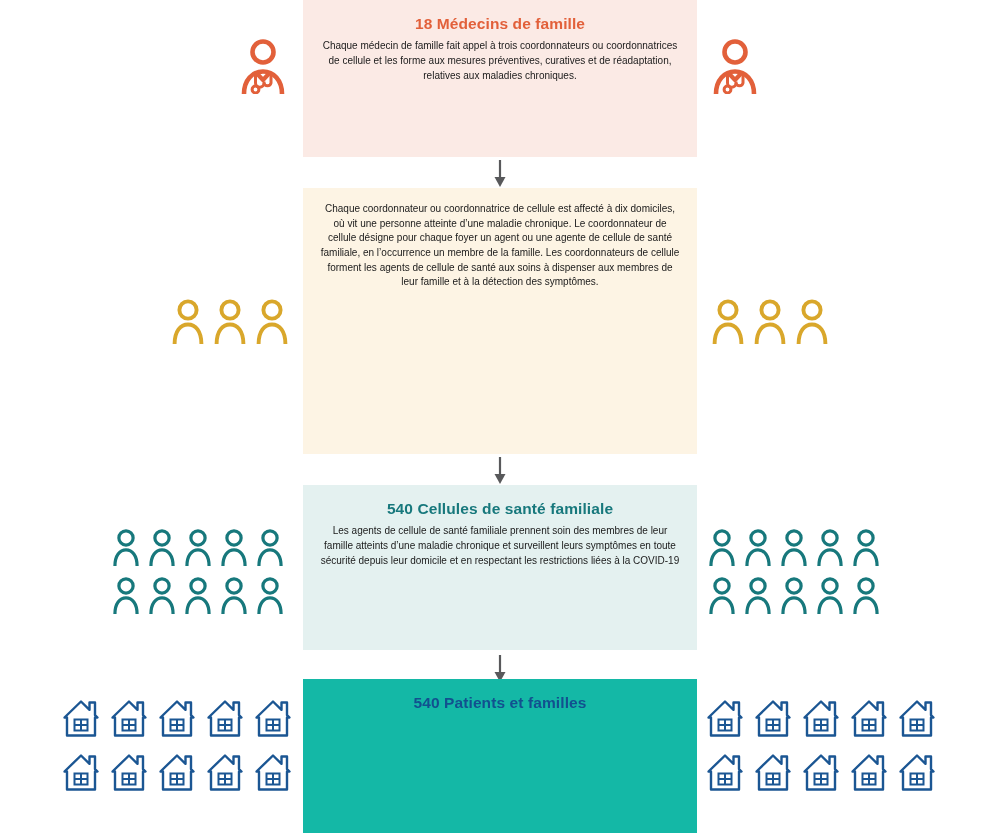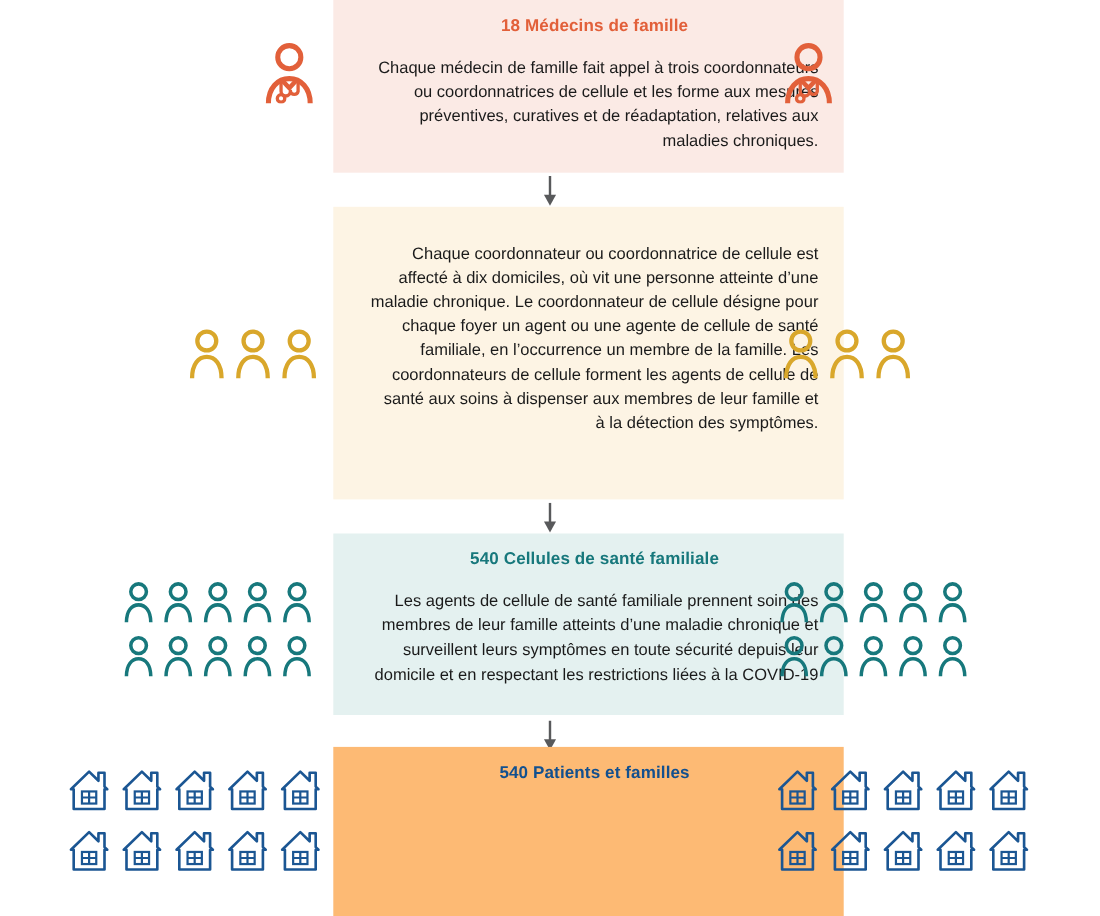--- a/index.html
+++ b/index.html
@@ -8,44 +8,43 @@
     background:#ffffff;
     font-family:"Liberation Sans", sans-serif;
     overflow:hidden;
     position:relative;
   }
   .stage{position:relative;width:1000px;height:833px;}
 
   
   .panel{
     position:absolute;
-    left:303px;width:464px;
+    left:303px;width:394px;
     box-sizing:border-box;
-    padding:14px 5px 14px 16px;
+    padding:14px 16px 14px 16px;
     text-align:center;
   }
   .panel .ttl{
     font-size:15.5px;
     font-weight:bold;
     letter-spacing:.1px;
     margin:0 0 6px 0;
     line-height:1.25;
   }
   .panel .body{
-    font-size:15px;
+    font-size:10px;
     line-height:1.47;
     color:#1a1a1a;
-    margin:18px;
-    text-align:right;
+    margin:0;
   }
 
   #panel-doctors   {top:0px;   height:157px; background:#fbeae5;}
   #panel-coord     {top:188px; height:266px; background:#fdf4e4;}
   #panel-cells     {top:485px; height:165px; background:#e4f1f0;}
-  #panel-patients  {top:679px; height:154px; background:#fdba74;}
+  #panel-patients  {top:679px; height:154px; background:#14b8a6;}
 
   
   .arrow{
     position:absolute;
     left:493px;
     width:14px;
     color:#58595b;
   }
   .arrow svg{display:block;}
   #arrow-1{top:160px;}

